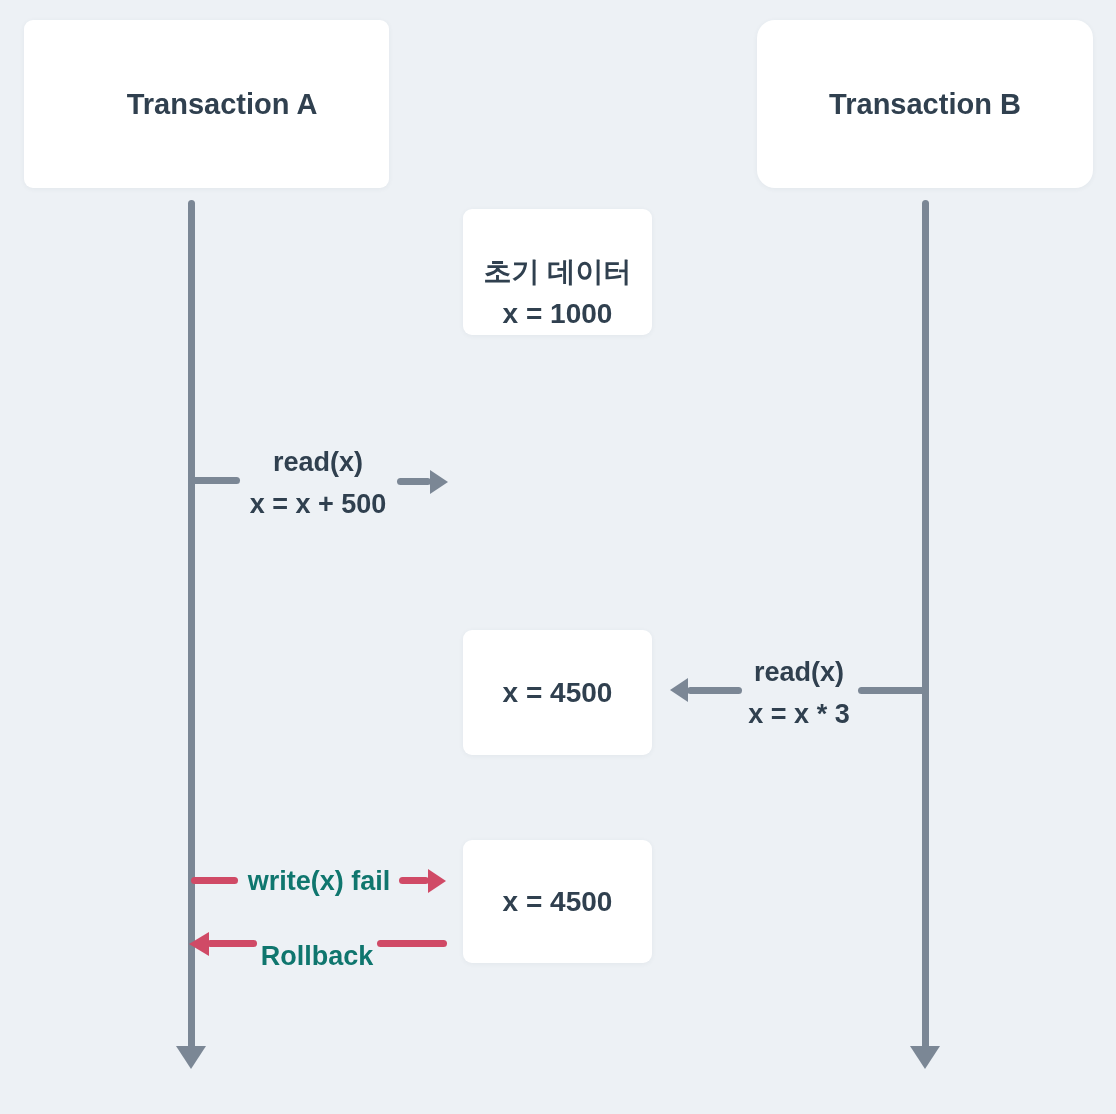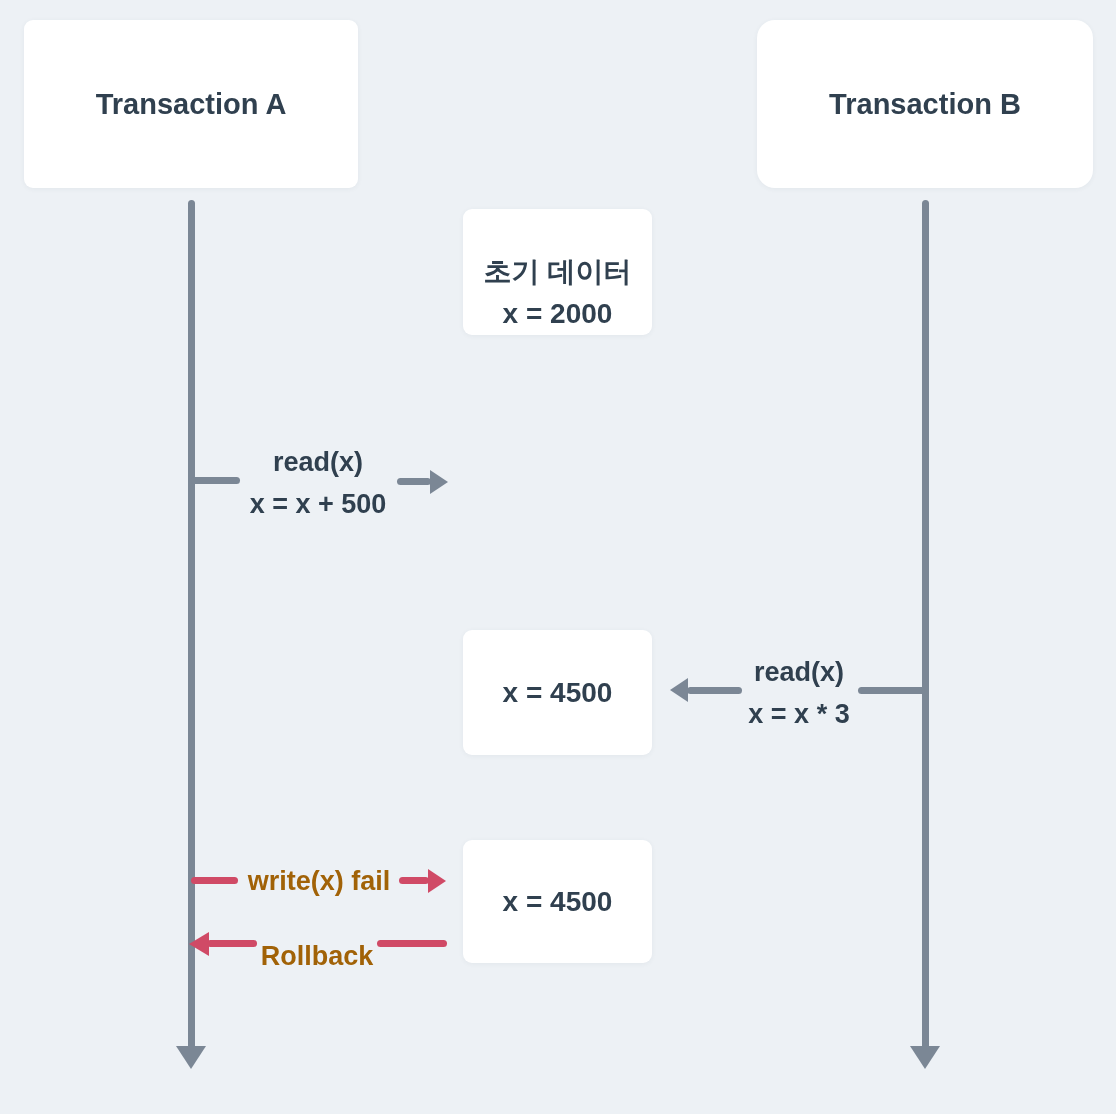--- a/index.html
+++ b/index.html
@@ -17,21 +17,21 @@
     position:absolute;
     background:#ffffff;
     border-radius:9px;
     box-shadow:0 1px 5px rgba(48,64,79,0.06);
     display:flex; flex-direction:column;
     align-items:center; justify-content:center;
     font-weight:600;
     color:#30404f;
   }
   .actor-box { top:20px; height:168px; font-size:29px; }
-  #actor-a { left:24px;  width:334px; }
+  #actor-a { left:24px;  width:334px;padding-left:31px; }
   #actor-b { left:757px; width:336px;border-radius:18px; }
 
   .data-box { left:463px; width:189px; font-size:28px; line-height:42px; text-align:center; }
   #data-box-0 { top:209px; height:126px;justify-content:flex-end; }
   #data-box-1 { top:419px; height:126px; }
   #data-box-2 { top:630px; height:125px; }
   #data-box-3 { top:840px; height:123px; }
 
   
   .lifeline { position:absolute; top:200px; width:7px; height:850px; background:#7b8795; border-radius:4px; }
@@ -77,21 +77,21 @@
   
   #ev3-seg   { left:191px; top:877px; width:47px; }
   #ev3-shaft { left:399px; top:877px; width:30px; }
   #ev3-head  { left:428px; top:869px; }
   #ev4-head  { left:189px; top:932px; }
   #ev4-seg-l { left:207px; top:940px; width:50px; }
   #ev4-seg-r { left:377px; top:940px; width:70px; }
 
   .event-label {
     position:absolute; display:flex; align-items:center; justify-content:center;
-    height:34px; font-size:27px; font-weight:600; color:#a16207; white-space:nowrap;
+    height:34px; font-size:27px; font-weight:600; color:#0f766e; white-space:nowrap;
   }
   #label-write    { left:241px; top:864px; width:156px; }
   #label-rollback { left:256px; top:939px; width:122px; }
 </style>
 </head>
 <body>
 
 <div class="canvas">
 
   <div class="actor-box" id="actor-a">
@@ -101,21 +101,21 @@
     <span>Transaction B</span>
   </div>
 
   <div class="lifeline" id="lifeline-a"></div>
   <div class="lifeline-head" id="lifeline-a-head"></div>
   <div class="lifeline" id="lifeline-b"></div>
   <div class="lifeline-head" id="lifeline-b-head"></div>
 
   <div class="data-box" id="data-box-0">
     <span>초기 데이터</span>
-    <span>x = 2000</span>
+    <span>x = 1000</span>
   </div>
   <div class="data-box" id="data-box-2">
     <span>x = 4500</span>
   </div>
   <div class="data-box" id="data-box-3">
     <span>x = 4500</span>
   </div>
 
   <div class="tick" id="tick-a"></div>
   <div class="msg-label" id="label-read-a">

